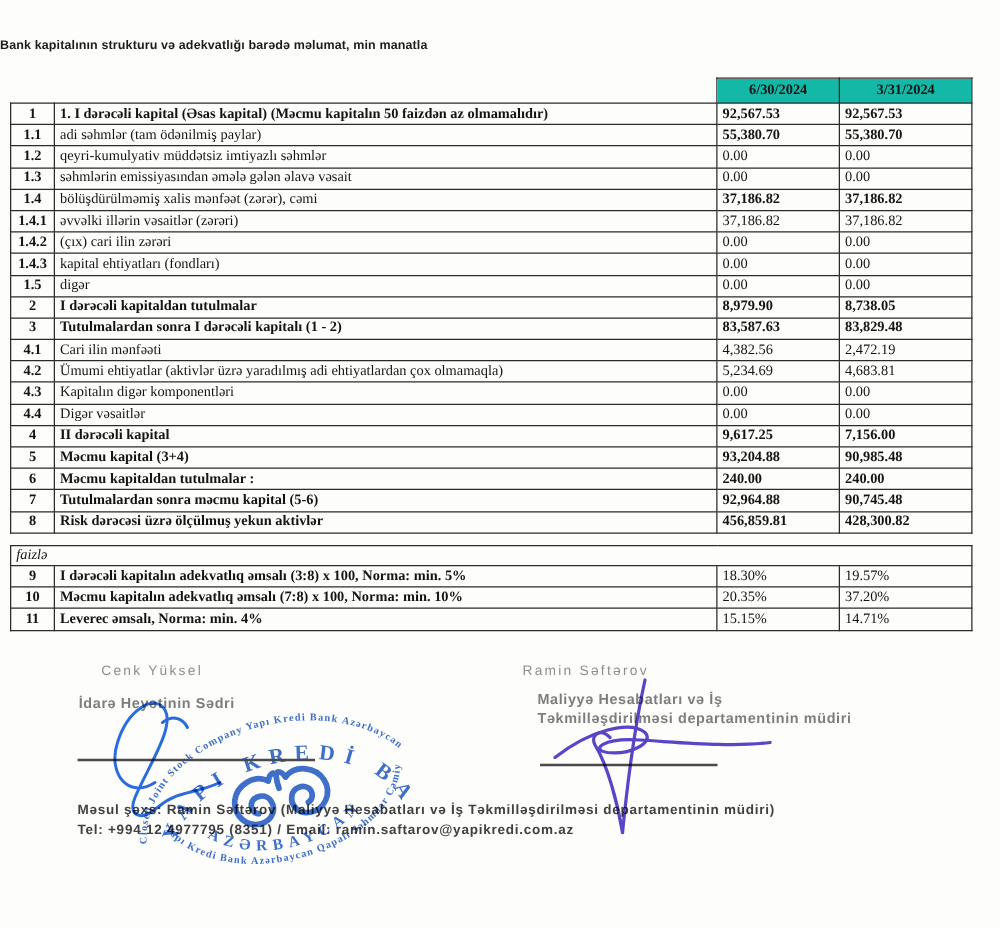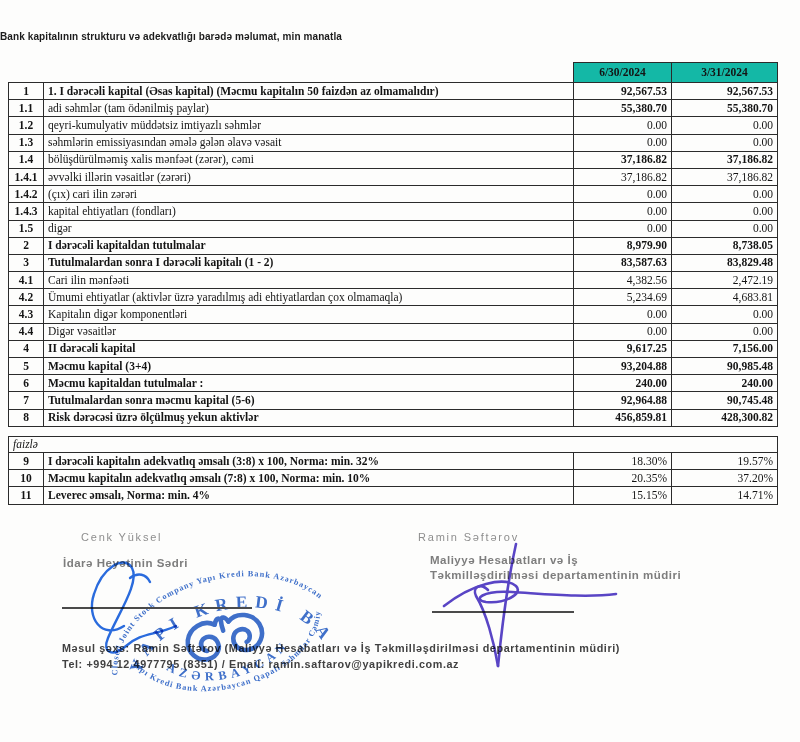--- a/index.html
+++ b/index.html
@@ -15,21 +15,21 @@
   table{border-collapse:collapse;table-layout:fixed;width:769px;
         font-family:"Liberation Serif","DejaVu Serif",serif;font-size:11.5px;color:#141414;}
   td,th{border:1px solid #2b2b2b;padding:0 4px;height:16.2px;line-height:15px;
         overflow:hidden;white-space:nowrap;}
   #table-main{top:62px;left:8px;}
   #table-ratios{top:436px;left:8px;}
   .hdr-empty{border:none;background:transparent;}
   .hdr-date{background:#14b8a6;font-weight:bold;text-align:center;height:19px;font-size:11.5px;}
   .c-num{text-align:center;font-weight:bold;}
   .c-label{text-align:left;}
-  .c-val{text-align:right;}
+  .c-val{text-align:left;}
   .bold{font-weight:bold;}
   .pct-row td{font-style:italic;text-align:left;padding-right:118px;height:15px;}
 
   
   .sig-name{color:#8e8e8e;font-size:11px;letter-spacing:1.8px;}
   .sig-role{color:#7d7d7d;font-size:11.5px;font-weight:bold;letter-spacing:.5px;line-height:14.5px;}
   #sig-name-left{top:531px;left:81px;}
   #sig-role-left{top:556px;left:63px;}
   #sig-name-right{top:531px;left:418px;}
   #sig-role-right{top:553px;left:430px;}
@@ -196,21 +196,21 @@
       <col style="width:530px">
       <col style="width:98px">
       <col style="width:106px">
     </colgroup>
   <tbody>
     <tr class="pct-row">
       <td colspan="4">faizlə</td>
     </tr>
   <tr>
         <td class="c-num bold">9</td>
-        <td class="c-label bold">I dərəcəli  kapitalın  adekvatlıq əmsalı (3:8) x 100, Norma: min. 32%</td>
+        <td class="c-label bold">I dərəcəli  kapitalın  adekvatlıq əmsalı (3:8) x 100, Norma: min. 5%</td>
         <td class="c-val">18.30%</td>
         <td class="c-val">19.57%</td>
       </tr>
       <tr>
         <td class="c-num bold">10</td>
         <td class="c-label bold">Məcmu kapitalın  adekvatlıq  əmsalı (7:8) x 100, Norma: min. 10%</td>
         <td class="c-val">20.35%</td>
         <td class="c-val">37.20%</td>
       </tr>
       <tr>

